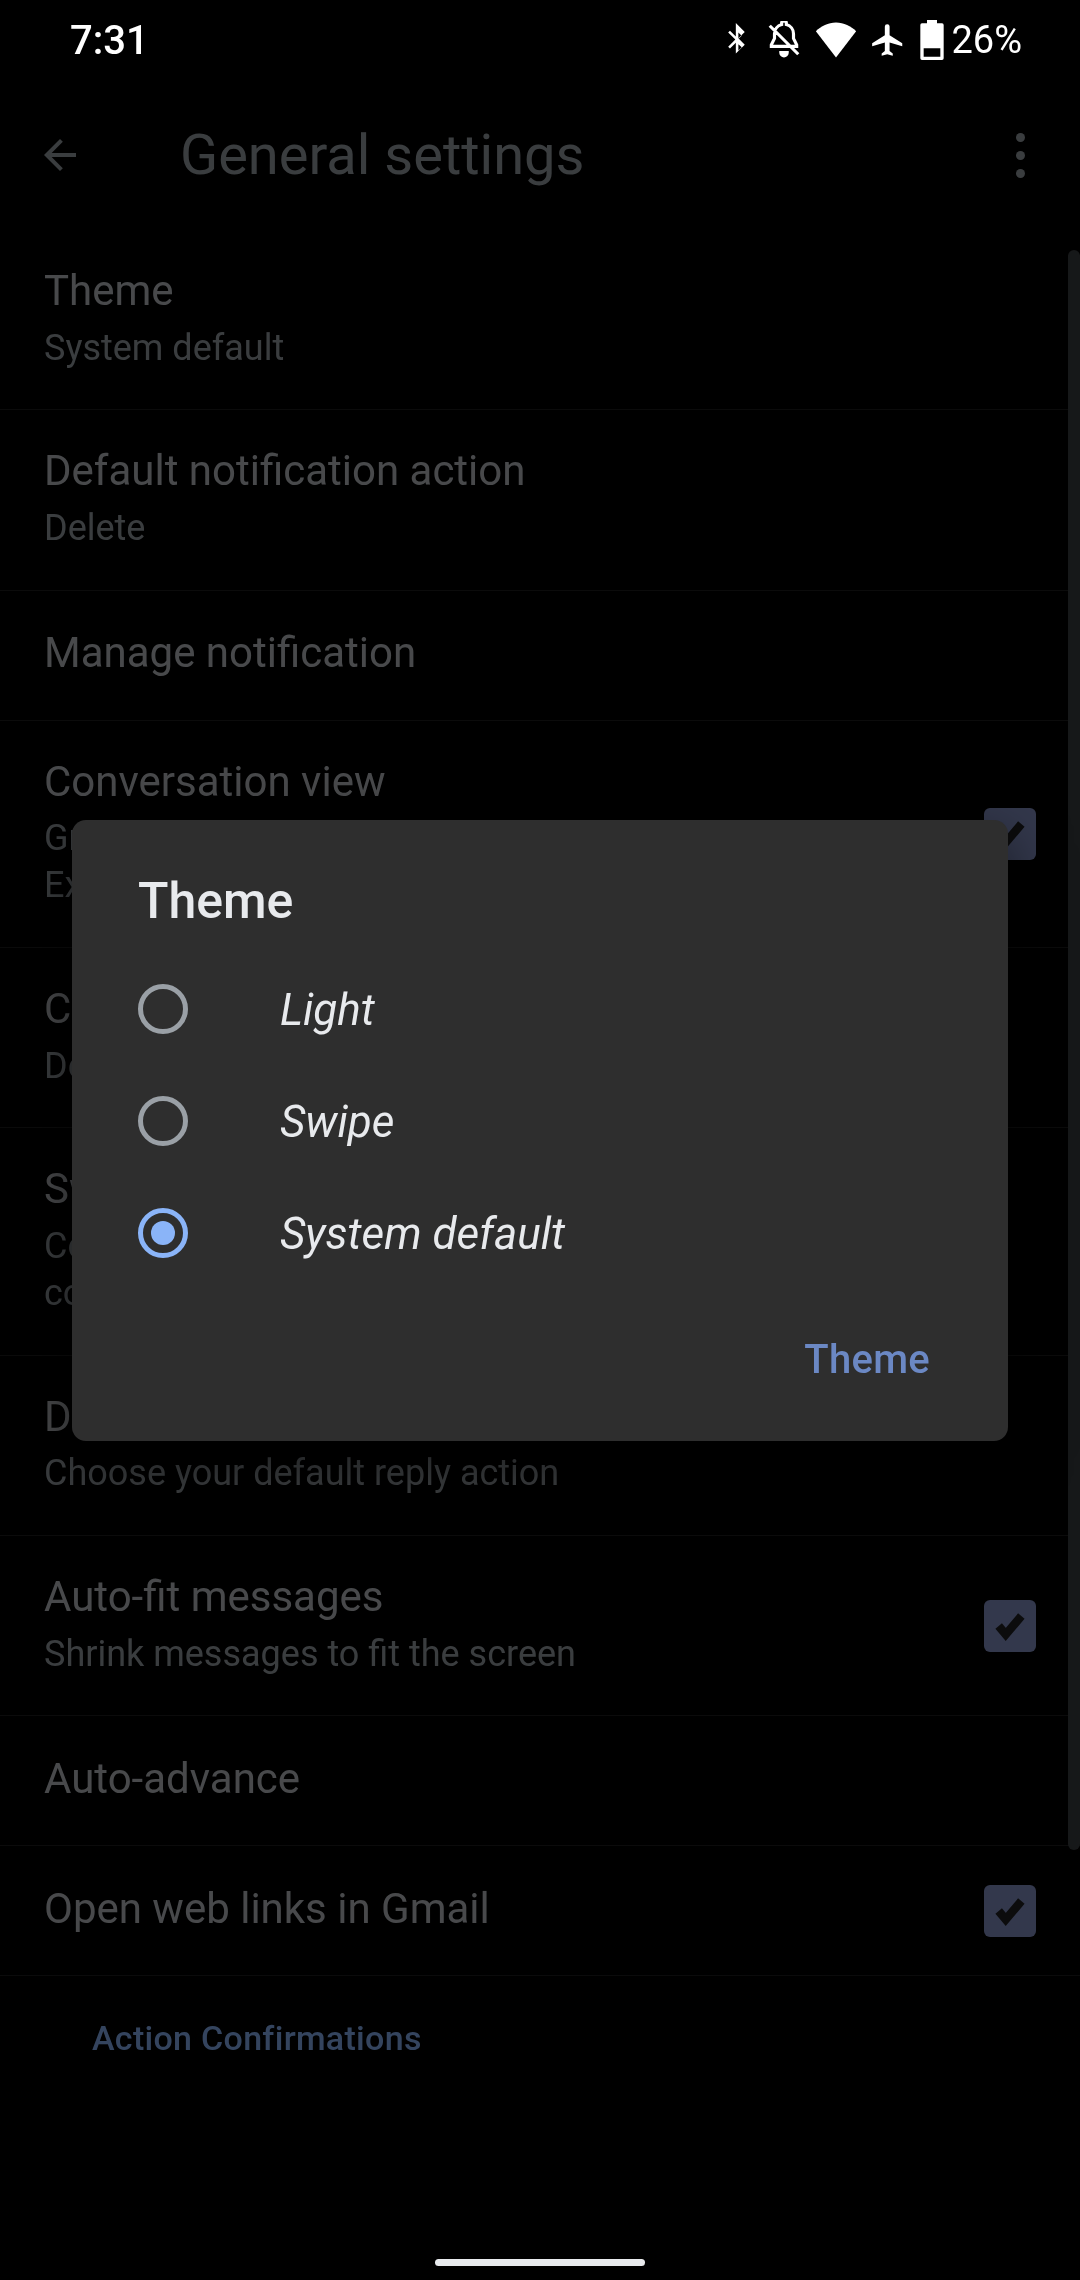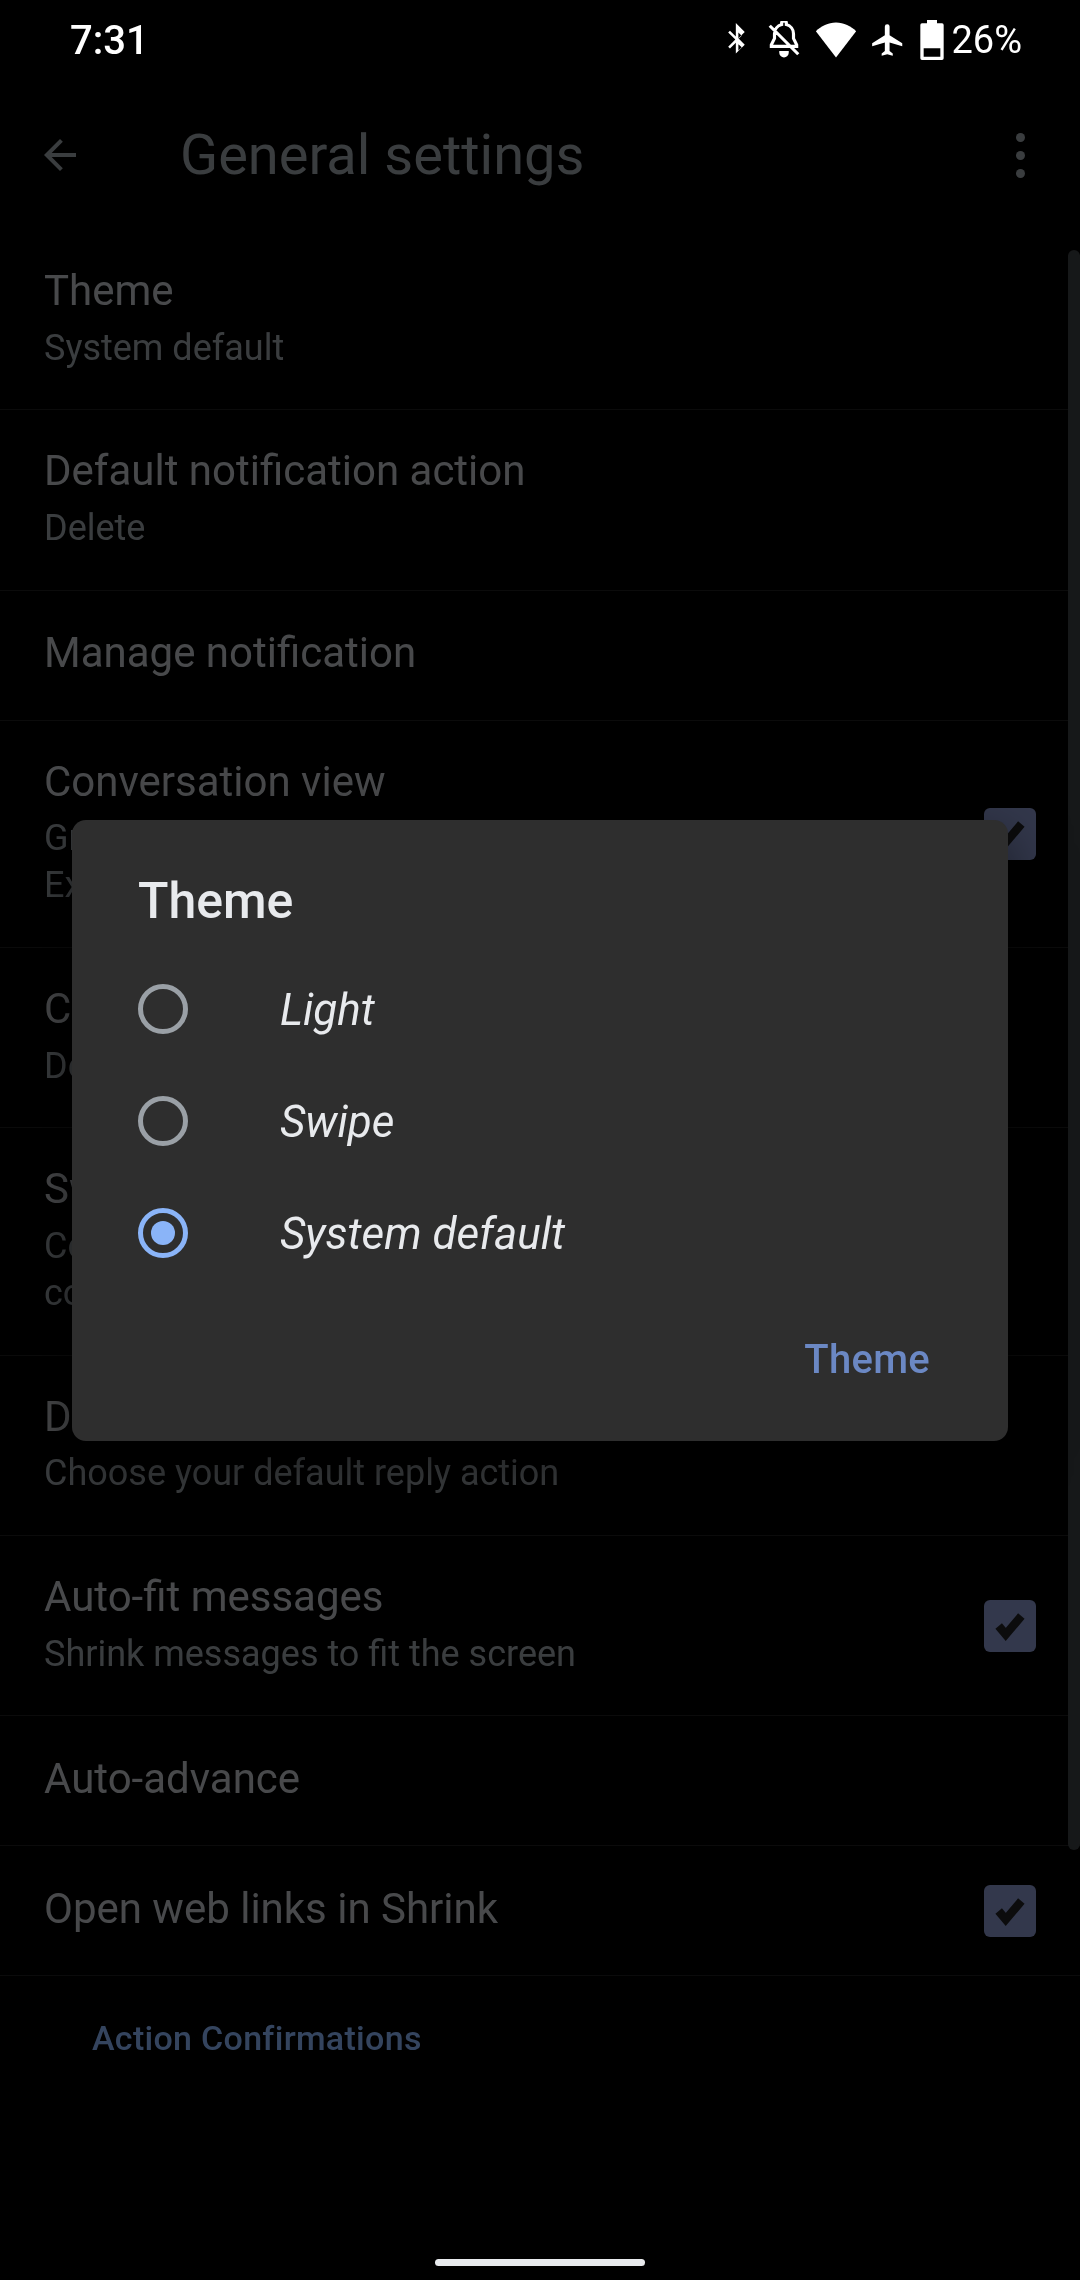--- a/index.html
+++ b/index.html
@@ -107,21 +107,21 @@
       <div class="checkbox">
           <svg width="34" height="34" viewBox="0 0 24 24">
             <polyline points="4 12 9 18 20 5"></polyline>
           </svg>
         </div>
     </div>
     <div class="row">
       <div class="primary">Auto-advance</div>
     </div>
     <div class="row">
-      <div class="primary">Open web links in Shrink</div>
+      <div class="primary">Open web links in Gmail</div>
       <div class="checkbox">
           <svg width="34" height="34" viewBox="0 0 24 24">
             <polyline points="4 12 9 18 20 5"></polyline>
           </svg>
         </div>
     </div>
     <div class="section-header">Action Confirmations</div>
   </div>
 
   <div class="scrollbar"></div>

